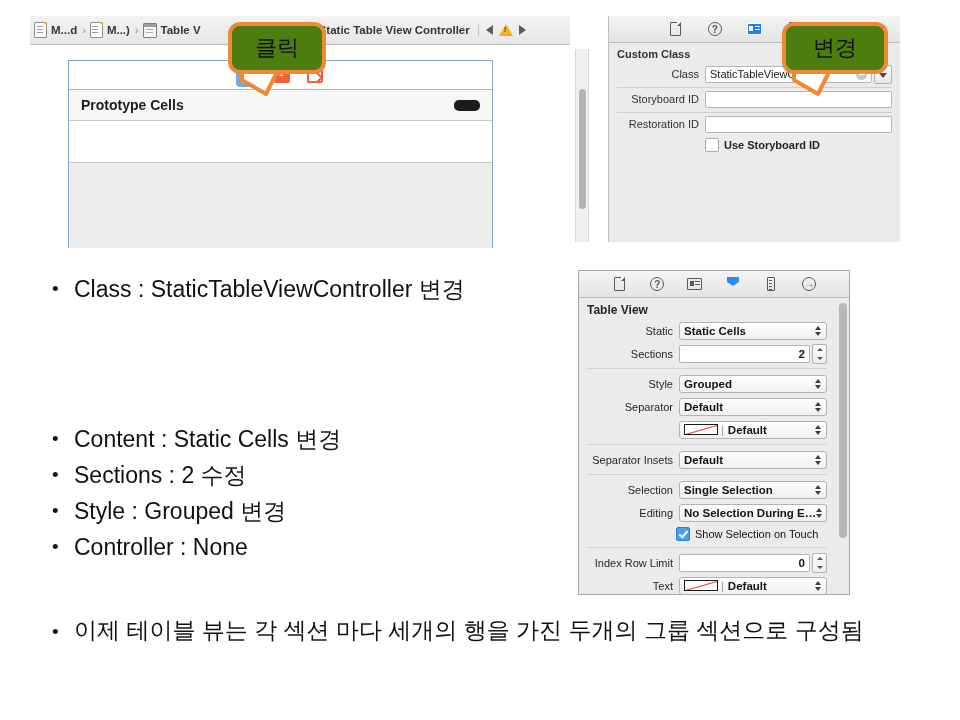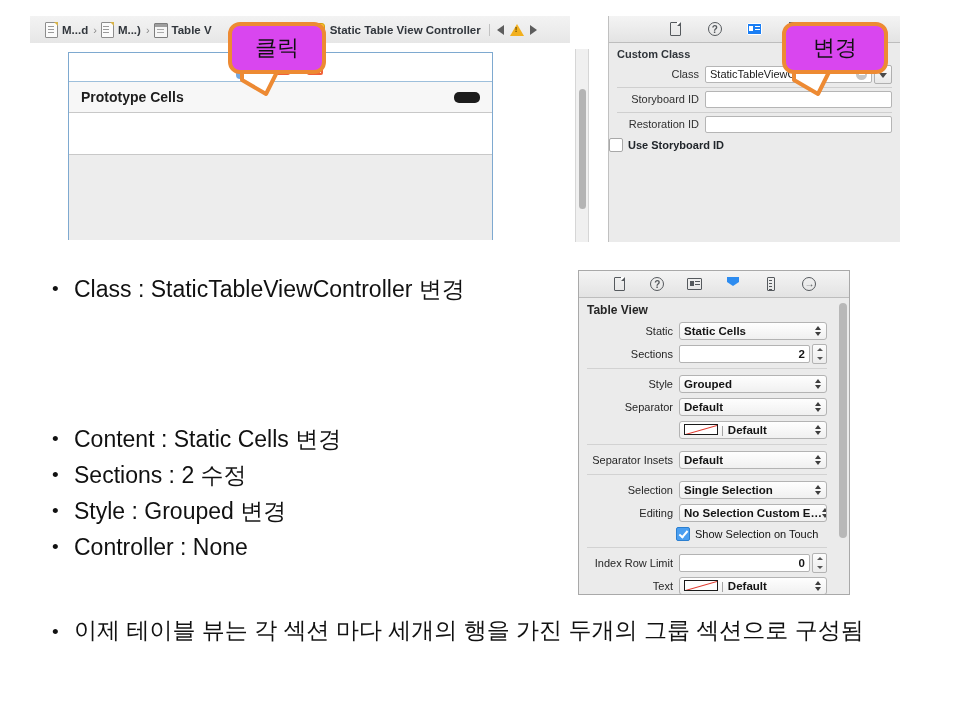--- a/index.html
+++ b/index.html
@@ -27,21 +27,21 @@
   
   .jumpbar {
     position: absolute;
     left: 0; top: 0;
     width: 540px;
     height: 29px;
     background: linear-gradient(to bottom, #f3f3f3 0%, #e6e6e6 100%);
     border-bottom: 1px solid #b7b7b7;
     display: flex;
     align-items: center;
-    padding-left: 15px;
+    padding-left: 4px;
     box-sizing: border-box;
     overflow: hidden;
     white-space: nowrap;
   }
   .crumb {
     display: inline-flex;
     align-items: center;
     font-size: 11.5px;
     font-weight: bold;
     color: #31363c;
@@ -148,21 +148,21 @@
     left: -2px; top: 2px;
     font-size: 8px;
     font-weight: bold;
     color: #6a4a00;
     line-height: 1;
   }
 
   
   .canvas {
     position: absolute;
-    left: 0; top: 27px;
+    left: 0; top: 35px;
     width: 540px;
     height: 197px;
     background: #ffffff;
   }
   .scene {
     position: absolute;
     left: 38px; top: 9px;
     width: 425px;
     height: 188px;
     border: 1px solid #7ea9d0;
@@ -400,20 +400,21 @@
     content: "";
     position: absolute;
     left: 4px; top: 7px;
     border-left: 4px solid transparent;
     border-right: 4px solid transparent;
     border-top: 5px solid #4a4a4a;
   }
   .checkrow {
     display: flex;
     align-items: center;
+    padding-left: 96px;
     height: 20px;
   }
   .cbox {
     width: 12px; height: 12px;
     border: 1px solid #a8a8a8;
     border-radius: 2px;
     background: #fff;
     margin-right: 5px;
     flex: none;
     position: relative;
@@ -619,21 +620,21 @@
     line-height: 34px;
   }
   #b-class { top: 272px; }
   #b-group { top: 422px; }
   #b-final { top: 615px; width: 860px; }
   #b-final .txt { line-height: 31px; }
 
   
   .callout {
     position: absolute;
-    background: #d946ef;
+    background: #4d7c0f;
     border: 4px solid #ED8A33;
     border-radius: 12px;
     display: flex;
     align-items: center;
     justify-content: center;
     font-size: 22px;
     color: #111;
     z-index: 30;
     box-sizing: border-box;
   }
@@ -914,21 +915,21 @@
     <span class="alabel">Selection</span>
     <span class="popup">
       <span>Single Selection</span>
       <span class="arrows"></span>
     </span>
   </div>
 
   <div class="arow">
     <span class="alabel">Editing</span>
     <span class="popup">
-      <span>No Selection Custom E…</span>
+      <span>No Selection During E…</span>
       <span class="arrows"></span>
     </span>
   </div>
 
   <div class="acheckrow">
     <span class="cbox checked"></span>
     <span class="acb-label">Show Selection on Touch</span>
   </div>
 
   <div class="a-divider"></div>

